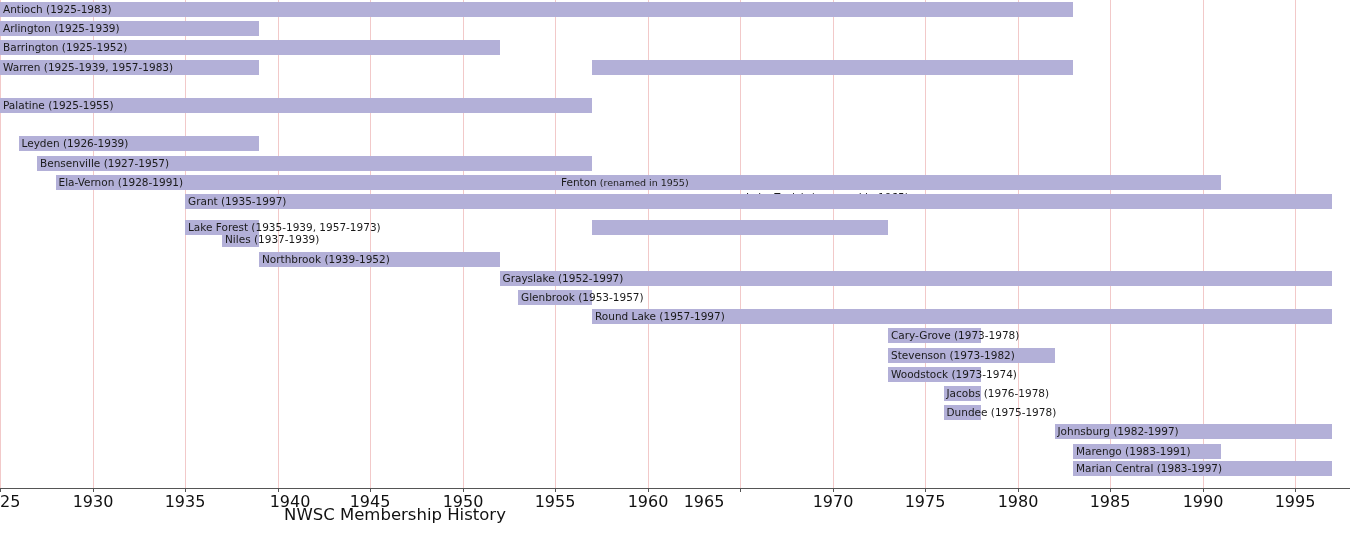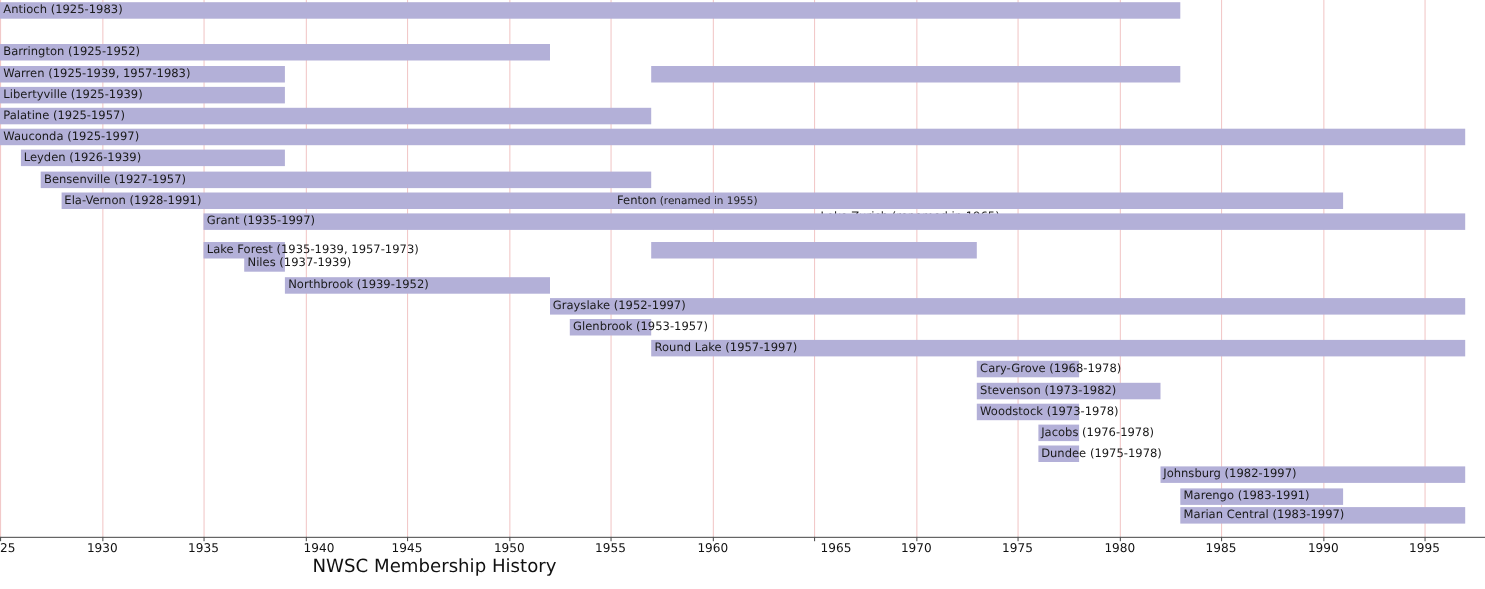--- a/index.html
+++ b/index.html
@@ -83,21 +83,21 @@
   .tick {
     position: absolute;
     top: 0;
     width: 1px;
     height: 4px;
     background: #555;
   }
   .tick-label {
     position: absolute;
     top: 4px;
-    font-size: 11px;
+    font-size: 16px;
     color: #111;
     transform: translateX(-50%);
     white-space: nowrap;
   }
   #chart-title {
     position: absolute;
     left: 0;
     top: 505px;
     width: 790px;
     text-align: center;
@@ -124,40 +124,36 @@
       <div class="gridline" style="left: 833px;"></div>
       <div class="gridline" style="left: 925px;"></div>
       <div class="gridline" style="left: 1018px;"></div>
       <div class="gridline" style="left: 1110px;"></div>
       <div class="gridline" style="left: 1203px;"></div>
       <div class="gridline" style="left: 1295px;"></div>
       <div class="bar-row" style="top: 0px;">
         <div class="bar" style="left: 0px; width: 1073px;"></div>
         <div class="bar-label inside" style="left: 0px;">Antioch (1925-1983)</div>
       </div>
+      <div class="bar-row" style="top: 19.2px;">
+        <div class="bar" style="left: 0px; width: 259px;"></div>
+        <div class="bar-label inside" style="left: 0px;">Arlington (1925-1939)</div>
+      </div>
       <div class="bar-row" style="top: 38.4px;">
         <div class="bar" style="left: 0px; width: 499.5px;"></div>
         <div class="bar-label inside" style="left: 0px;">Barrington (1925-1952)</div>
       </div>
       <div class="bar-row" style="top: 57.6px;">
         <div class="bar" style="left: 0px; width: 259px;"></div>
         <div class="bar" style="left: 592px; width: 481px;"></div>
         <div class="bar-label inside" style="left: 0px; text-align: center;">Warren (1925-1939, 1957-1983)</div>
       </div>
-      <div class="bar-row" style="top: 76.8px;">
-        <div class="bar" style="left: 0px; width: 259px;"></div>
-        <div class="bar-label inside" style="left: 0px;">Libertyville (1925-1939)</div>
-      </div>
       <div class="bar-row" style="top: 96px;">
         <div class="bar" style="left: 0px; width: 592px;"></div>
-        <div class="bar-label inside" style="left: 0px;">Palatine (1925-1957)</div>
-      </div>
-      <div class="bar-row" style="top: 115.2px;">
-        <div class="bar" style="left: 0px; width: 1332px;"></div>
-        <div class="bar-label inside" style="left: 0px;">Wauconda (1925-1997)</div>
+        <div class="bar-label inside" style="left: 0px;">Palatine (1925-1955)</div>
       </div>
       <div class="bar-row" style="top: 134.4px;">
         <div class="bar" style="left: 18.5px; width: 240.5px;"></div>
         <div class="bar-label inside" style="left: 18.5px;">Leyden (1926-1939)</div>
       </div>
       <div class="bar-row" style="top: 153.6px;">
         <div class="bar" style="left: 37px; width: 555px;"></div>
         <div class="bar-label inside" style="left: 37px;">Bensenville (1927-1957)</div>
       </div>
       <div class="bar-row" style="top: 172.8px;">
@@ -190,29 +186,29 @@
       <div class="bar-row" style="top: 288px;">
         <div class="bar" style="left: 518px; width: 74px;"></div>
         <div class="bar-label inside" style="left: 518px;">Glenbrook (1953-1957)</div>
       </div>
       <div class="bar-row" style="top: 307.2px;">
         <div class="bar" style="left: 592px; width: 740px;"></div>
         <div class="bar-label inside" style="left: 592px;">Round Lake (1957-1997)</div>
       </div>
       <div class="bar-row" style="top: 326.4px;">
         <div class="bar" style="left: 888px; width: 92.5px;"></div>
-        <div class="bar-label inside" style="left: 888px;">Cary-Grove (1968-1978)</div>
+        <div class="bar-label inside" style="left: 888px;">Cary-Grove (1973-1978)</div>
       </div>
       <div class="bar-row" style="top: 345.6px;">
         <div class="bar" style="left: 888px; width: 166.5px;"></div>
         <div class="bar-label inside" style="left: 888px;">Stevenson (1973-1982)</div>
       </div>
       <div class="bar-row" style="top: 364.8px;">
         <div class="bar" style="left: 888px; width: 92.5px;"></div>
-        <div class="bar-label inside" style="left: 888px;">Woodstock (1973-1978)</div>
+        <div class="bar-label inside" style="left: 888px;">Woodstock (1973-1974)</div>
       </div>
       <div class="bar-row" style="top: 384px;">
         <div class="bar" style="left: 943.5px; width: 37px;"></div>
         <div class="bar-label inside" style="left: 943.5px;">Jacobs (1976-1978)</div>
       </div>
       <div class="bar-row" style="top: 403.2px;">
         <div class="bar" style="left: 943.5px; width: 37px;"></div>
         <div class="bar-label inside" style="left: 943.5px;">Dundee (1975-1978)</div>
       </div>
       <div class="bar-row" style="top: 422.4px;">
@@ -241,21 +237,21 @@
       <div class="tick-label" style="left: 290px;">1940</div>
       <div class="tick" style="left: 370px;"></div>
       <div class="tick-label" style="left: 370px;">1945</div>
       <div class="tick" style="left: 463px;"></div>
       <div class="tick-label" style="left: 463px;">1950</div>
       <div class="tick" style="left: 555px;"></div>
       <div class="tick-label" style="left: 555px;">1955</div>
       <div class="tick" style="left: 648px;"></div>
       <div class="tick-label" style="left: 648px;">1960</div>
       <div class="tick" style="left: 740px;"></div>
-      <div class="tick-label" style="left: 760px;">1965</div>
+      <div class="tick-label" style="left: 704px;">1965</div>
       <div class="tick" style="left: 833px;"></div>
       <div class="tick-label" style="left: 833px;">1970</div>
       <div class="tick" style="left: 925px;"></div>
       <div class="tick-label" style="left: 925px;">1975</div>
       <div class="tick" style="left: 1018px;"></div>
       <div class="tick-label" style="left: 1018px;">1980</div>
       <div class="tick" style="left: 1110px;"></div>
       <div class="tick-label" style="left: 1110px;">1985</div>
       <div class="tick" style="left: 1203px;"></div>
       <div class="tick-label" style="left: 1203px;">1990</div>

